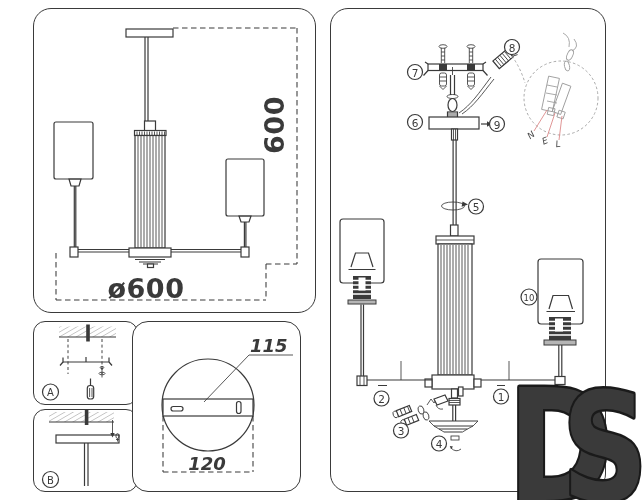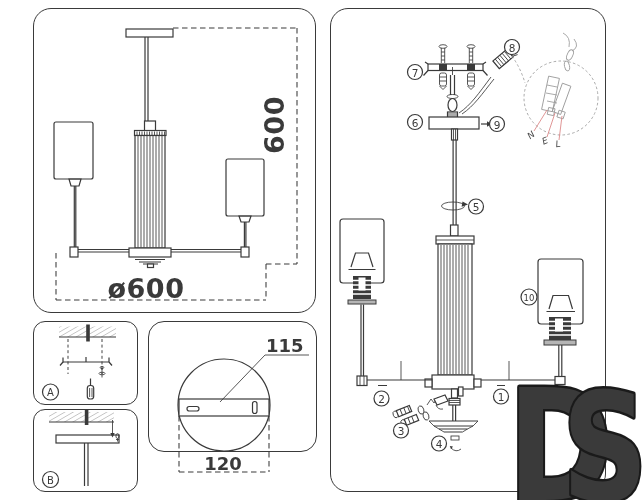--- a/index.html
+++ b/index.html
@@ -3,21 +3,21 @@
 <meta charset="utf-8">
 <style>
   html,body{margin:0;padding:0;background:#fff;}
   #screen{position:relative;width:643px;height:500px;background:#fff;overflow:hidden;
           font-family:"DejaVu Sans",sans-serif;}
   .panel{position:absolute;border:1.4px solid var(--line);background:#fff;box-sizing:border-box;}
   .panel svg{position:absolute;left:0;top:0;}
   #panel-overview{left:33px;top:8px;width:283px;height:305px;border-radius:18px;}
   #panel-detail-a{left:33px;top:321px;width:105px;height:84px;border-radius:12px;}
   #panel-detail-b{left:33px;top:409px;width:105px;height:83px;border-radius:12px;}
-  #panel-canopy{left:148px;top:321px;width:169px;height:131px;border-radius:16px;}
+  #panel-canopy{left:132px;top:321px;width:169px;height:171px;border-radius:16px;font-style:italic;}
   #panel-assembly{left:330px;top:8px;width:276px;height:484px;border-radius:18px;}
   #logo{position:absolute;left:505px;top:375px;width:150px;height:130px;z-index:10;}
 
   
   .ln{stroke:var(--line);fill:none;stroke-width:1.2;}
   .thin{stroke-width:0.85;}
   .fw{fill:#fff;stroke:var(--line);stroke-width:1.2;}
   .fd{fill:var(--line);stroke:none;}
   .dsh{stroke:var(--line);fill:none;stroke-width:1.05;stroke-dasharray:5.5 3.5;}
   .dsh2{stroke:var(--line);fill:none;stroke-width:0.95;stroke-dasharray:3 2.6;}

